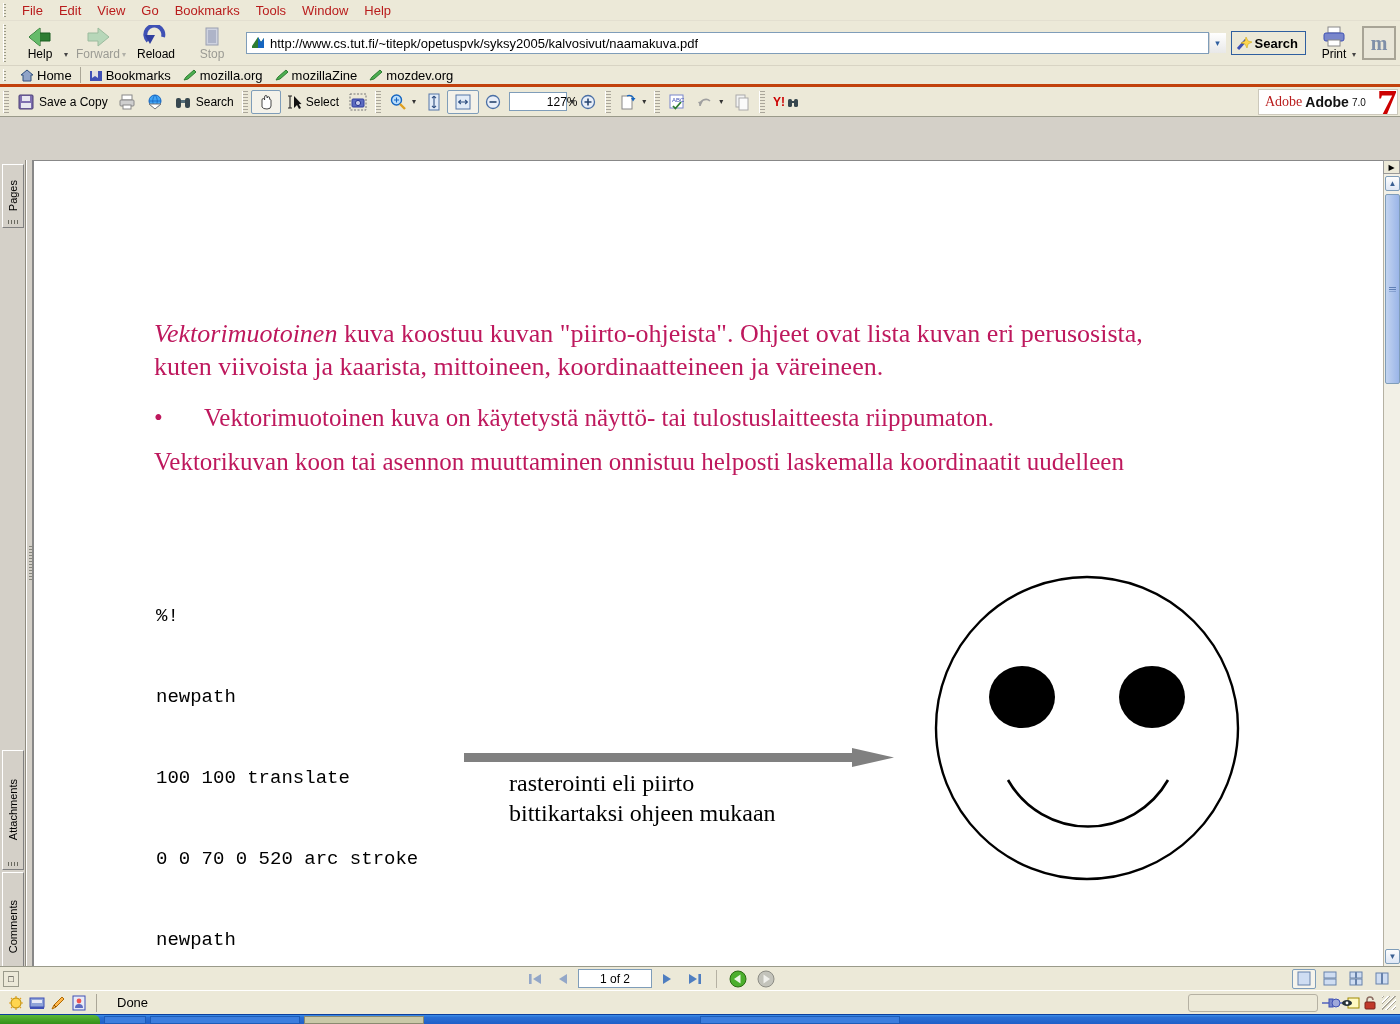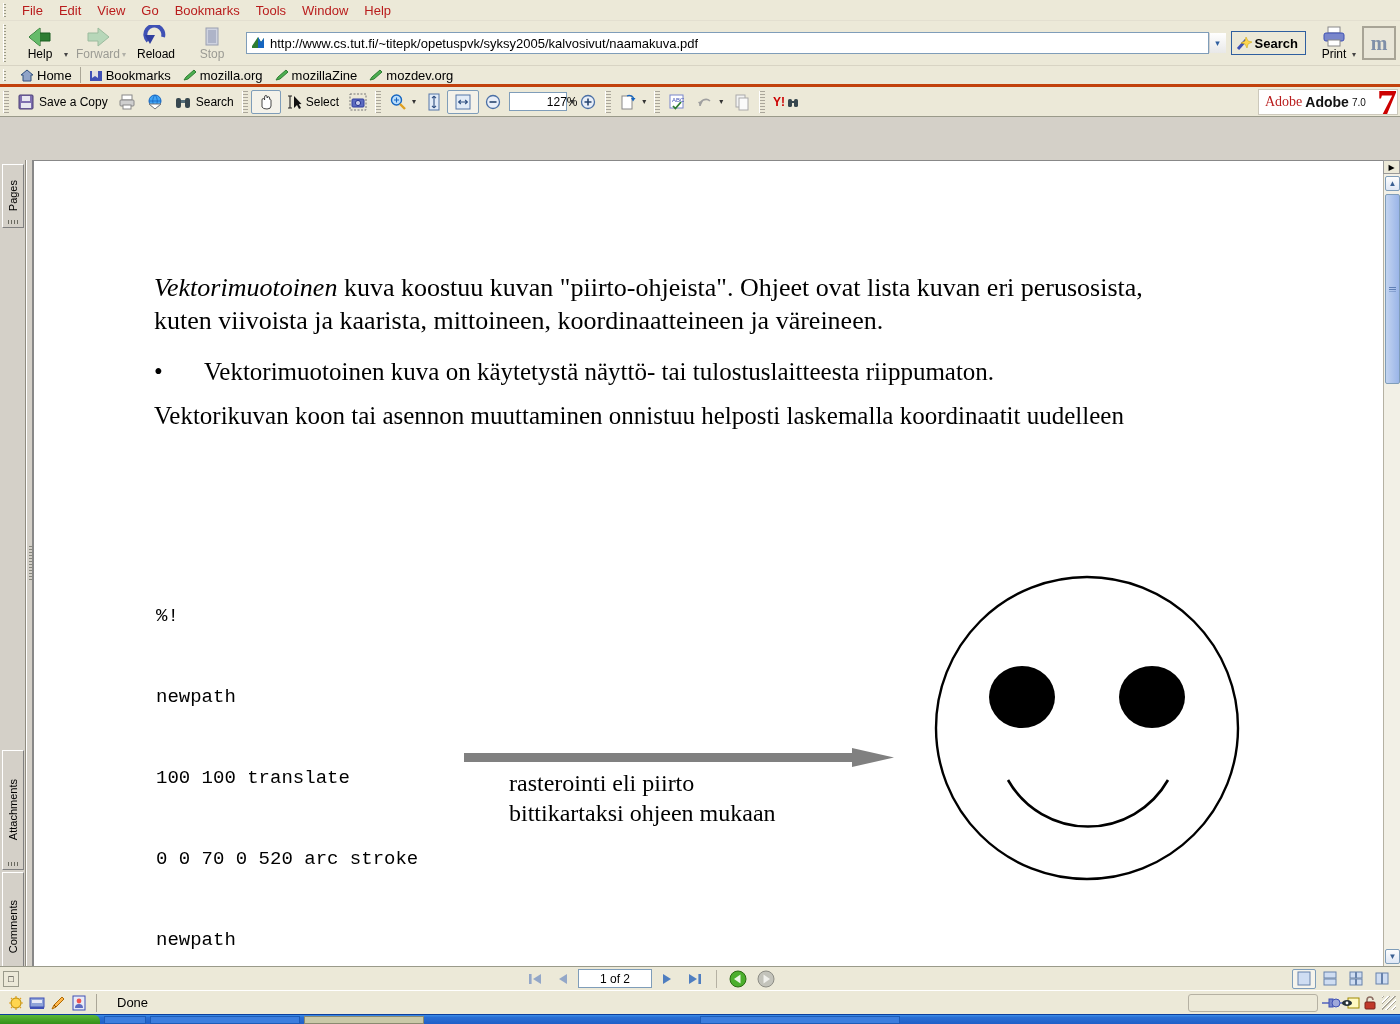--- a/index.html
+++ b/index.html
@@ -215,21 +215,22 @@
     position:absolute; right:0; top:0; width:17px; height:14px;
     background:#ece9d8; border:1px solid #999; display:flex;align-items:center;justify-content:center;
     font-size:8px;
   }
 
   
   .slide { position:absolute; inset:0; }
   .ptext {
     position:absolute;
     font-family:"Liberation Serif", serif;
-    color:#000000;
+    color:#be185d;
+    margin-top:46px;
   }
   .para1 { left:120px; top:110px; width:1010px; font-size:26px; line-height:1.27; }
   .para1 i { font-style:italic; }
   .bullet { left:120px; top:197px; width:1020px; font-size:25px; }
   .bullet .bdot{ display:inline-block; width:50px; }
   .para3 { left:120px; top:238px; width:1060px; font-size:25px; line-height:1.34;}
   .code {
     position:absolute; left:122px; top:388px;
     font-family:"Liberation Mono","DejaVu Sans Mono",monospace;
     font-size:19px; line-height:1.42; color:#000; white-space:pre;

